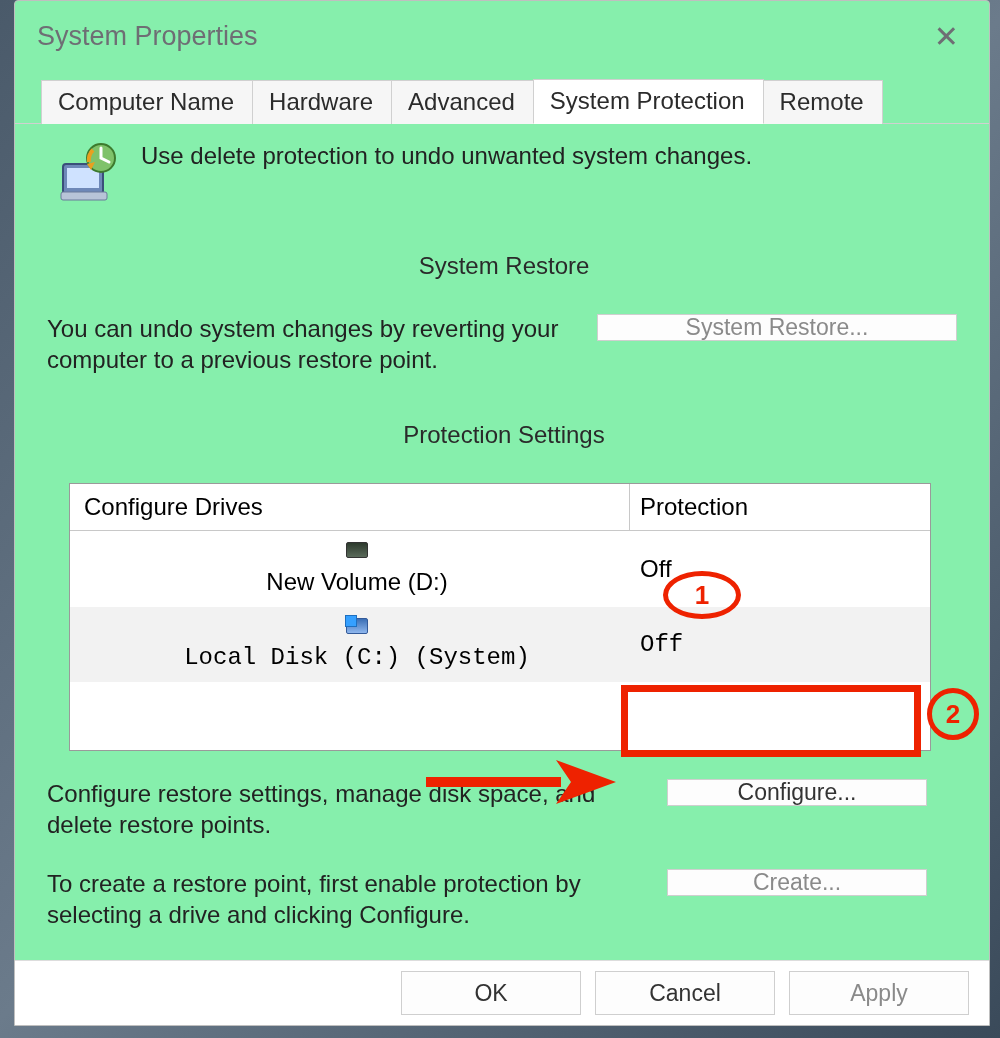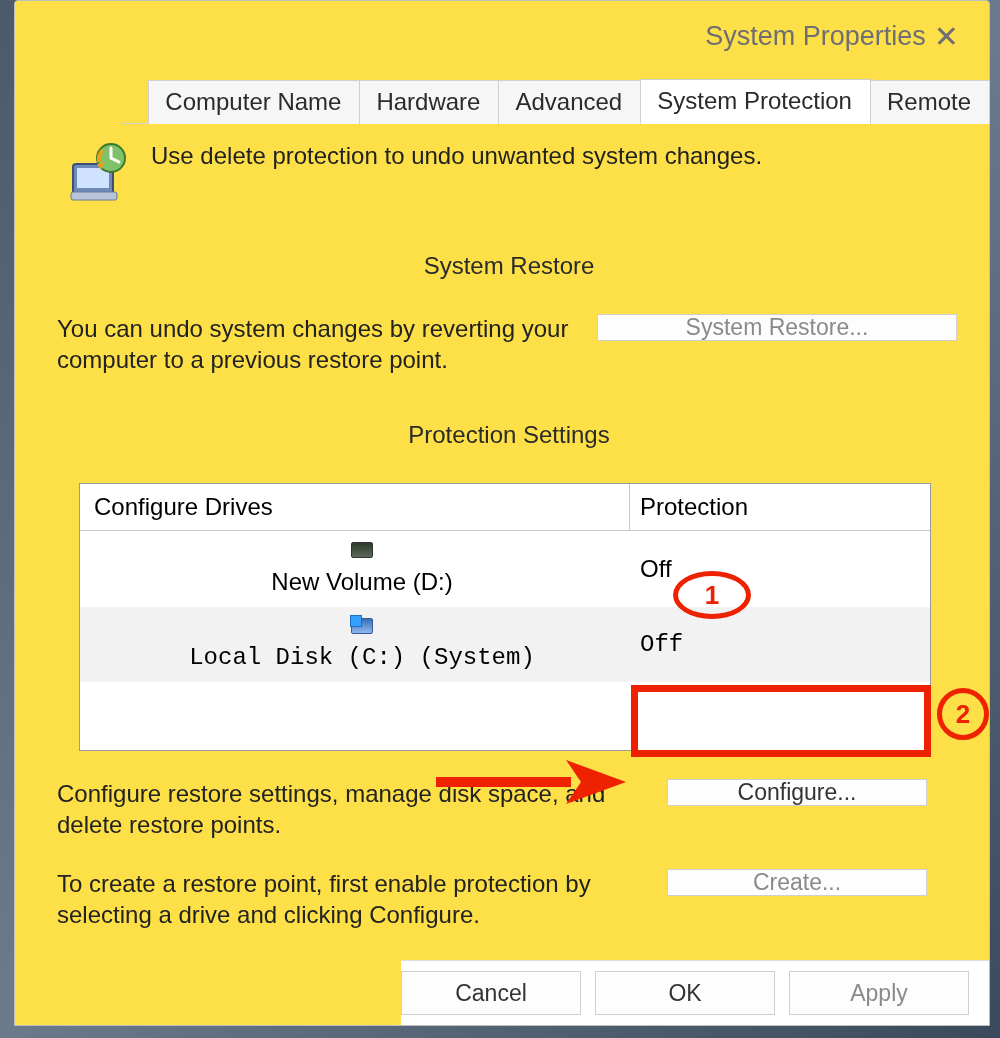--- a/index.html
+++ b/index.html
@@ -5,24 +5,24 @@
   * { box-sizing: border-box; }
   html, body { margin:0; padding:0; }
   body {
     font-family: "Segoe UI", Tahoma, sans-serif;
     background: linear-gradient(135deg,#4a5a6a,#6b7b8b,#3a4a5a);
     width:1000px; height:1038px;
     position:relative;
   }
   .window {
     position:absolute; left:14px; top:0; right:10px; bottom:12px;
-    background:#fde047;
+    background:#86efac;
     border:1px solid #bfbfbf;
     border-radius:4px 4px 0 0;
-    display:flex; flex-direction:column;align-items:flex-end;
+    display:flex; flex-direction:column;
   }
   .titlebar {
     display:flex; justify-content:space-between; align-items:center;
     padding:16px 22px 22px 22px;
   }
   .title {
     font-size:27px; color:#6e6e74; font-weight:400;
   }
   .close-x {
     font-size:30px; color:#6e6e74; font-weight:300;
@@ -221,22 +221,22 @@
       <svg width="200" height="60" viewBox="0 0 200 60">
         <line x1="5" y1="30" x2="140" y2="30" stroke="#e20" stroke-width="10"></line>
         <polygon points="135,8 195,30 135,52 150,30" fill="#e20"></polygon>
       </svg>
     </div>
 
   </div>
 
   <div class="footer">
     <div class="btn">
+        <span>OK</span>
+      </div>
+    <div class="btn">
         <span>Cancel</span>
-      </div>
-    <div class="btn">
-        <span>OK</span>
       </div>
     <div class="btn disabled">
         <span>Apply</span>
       </div>
   </div>
 </div>
 
 </body></html>

